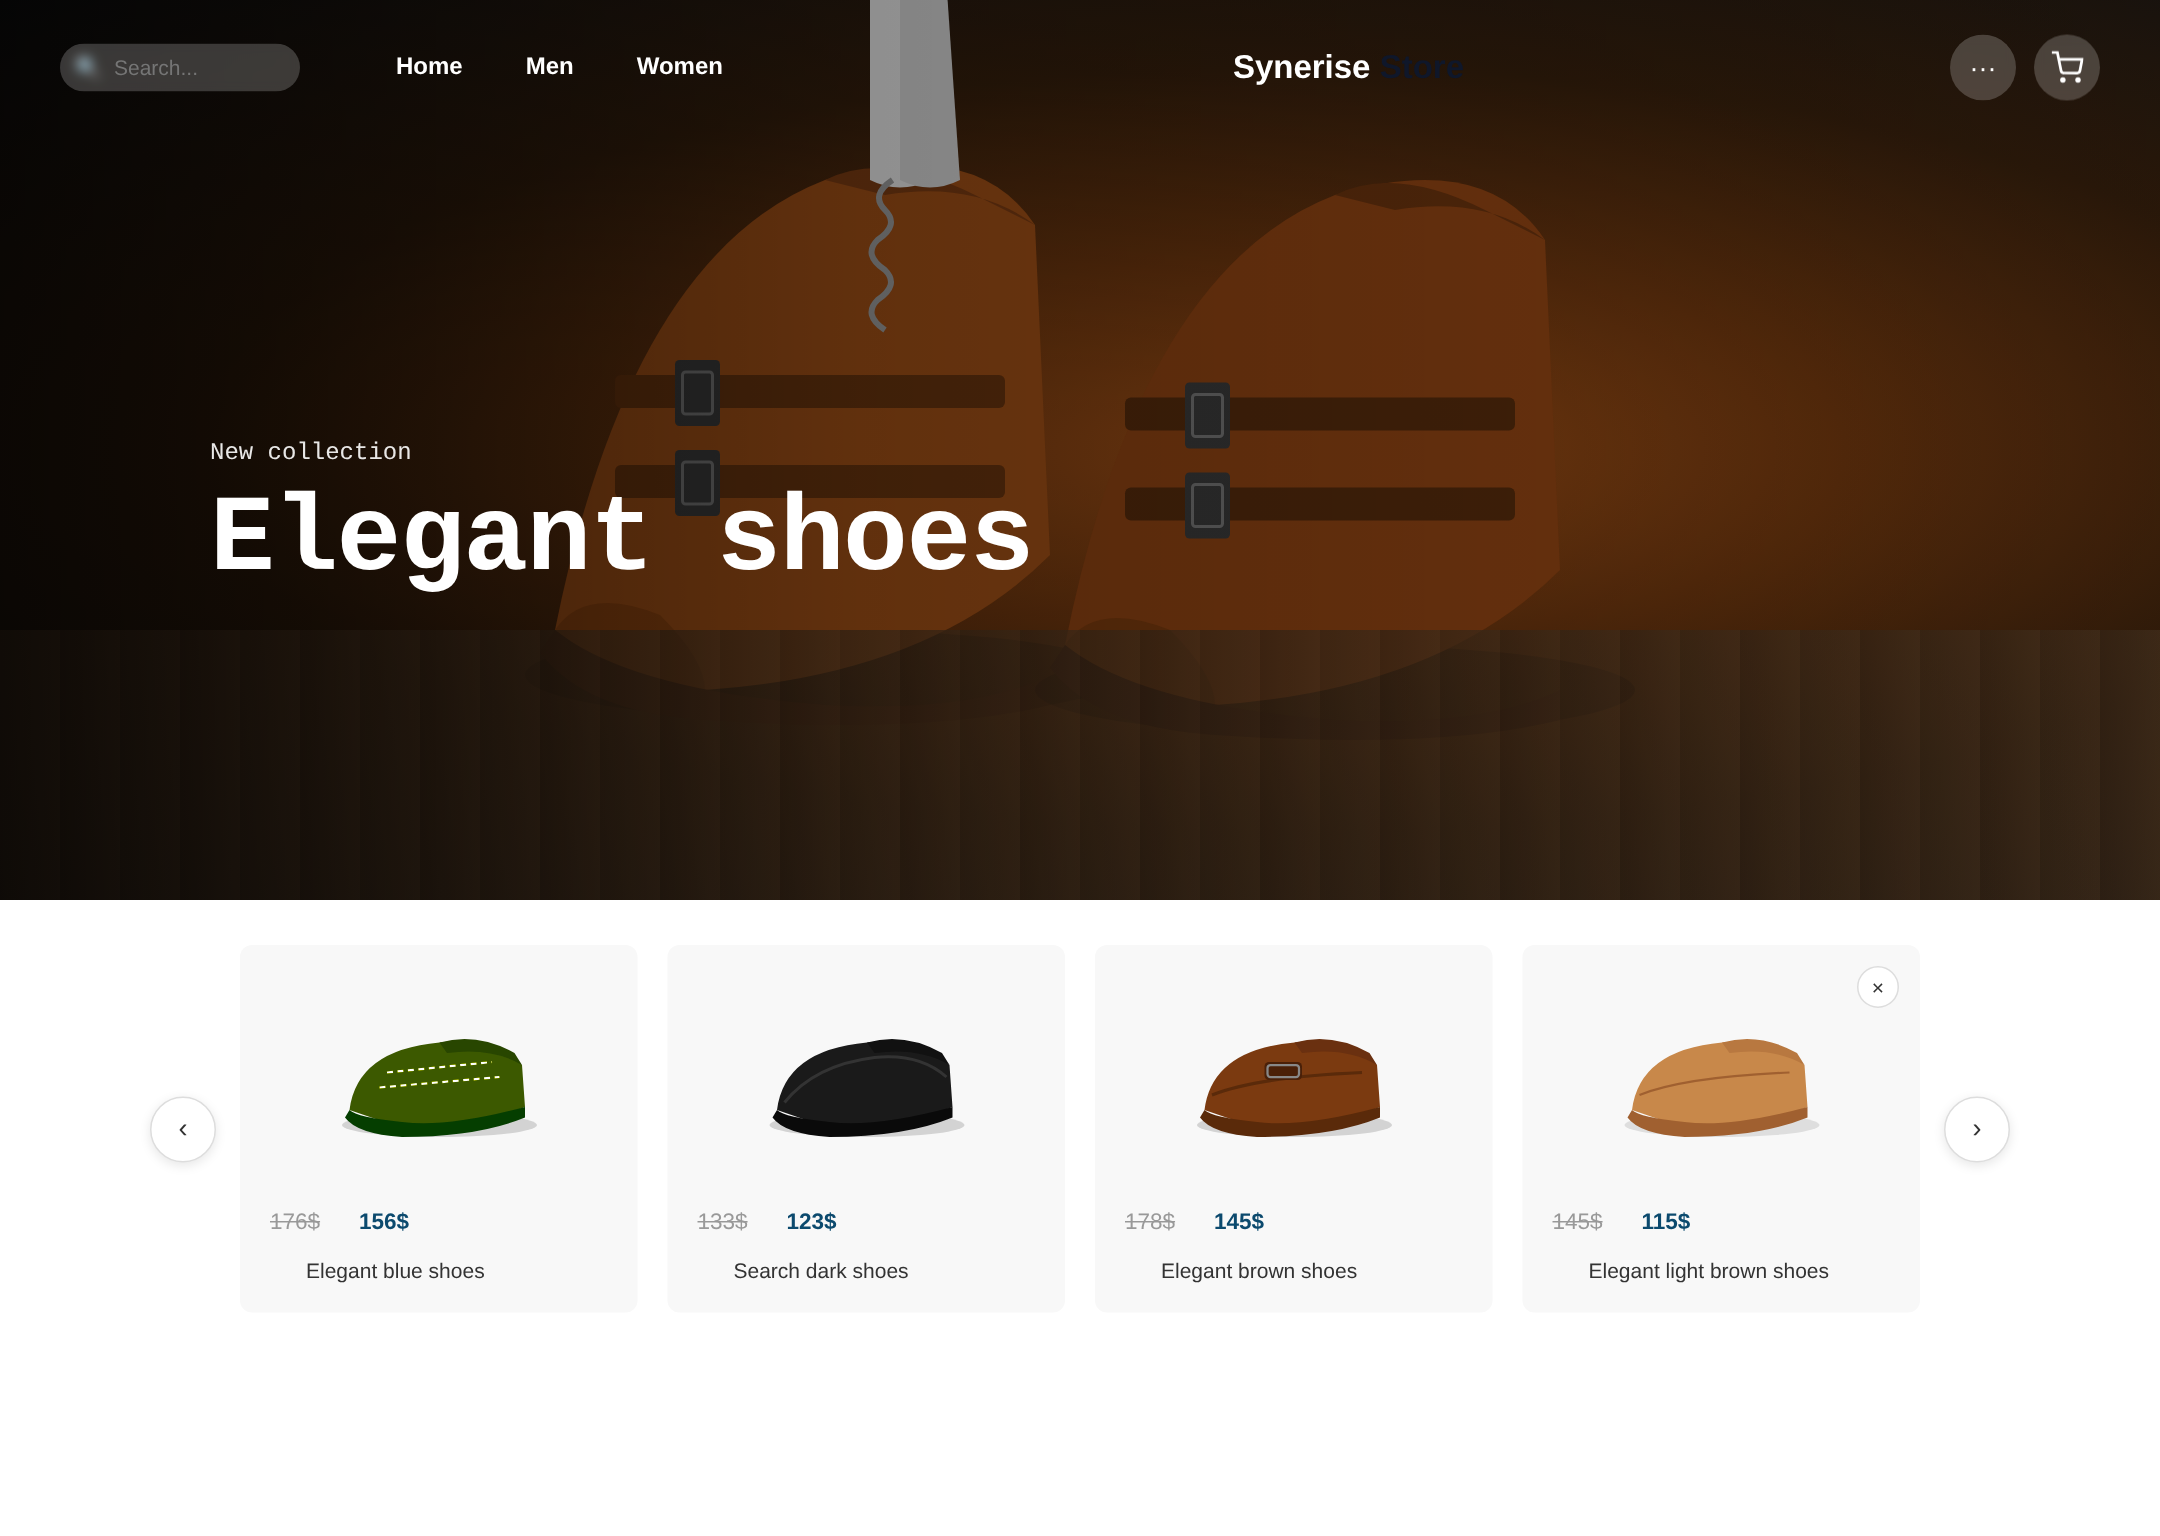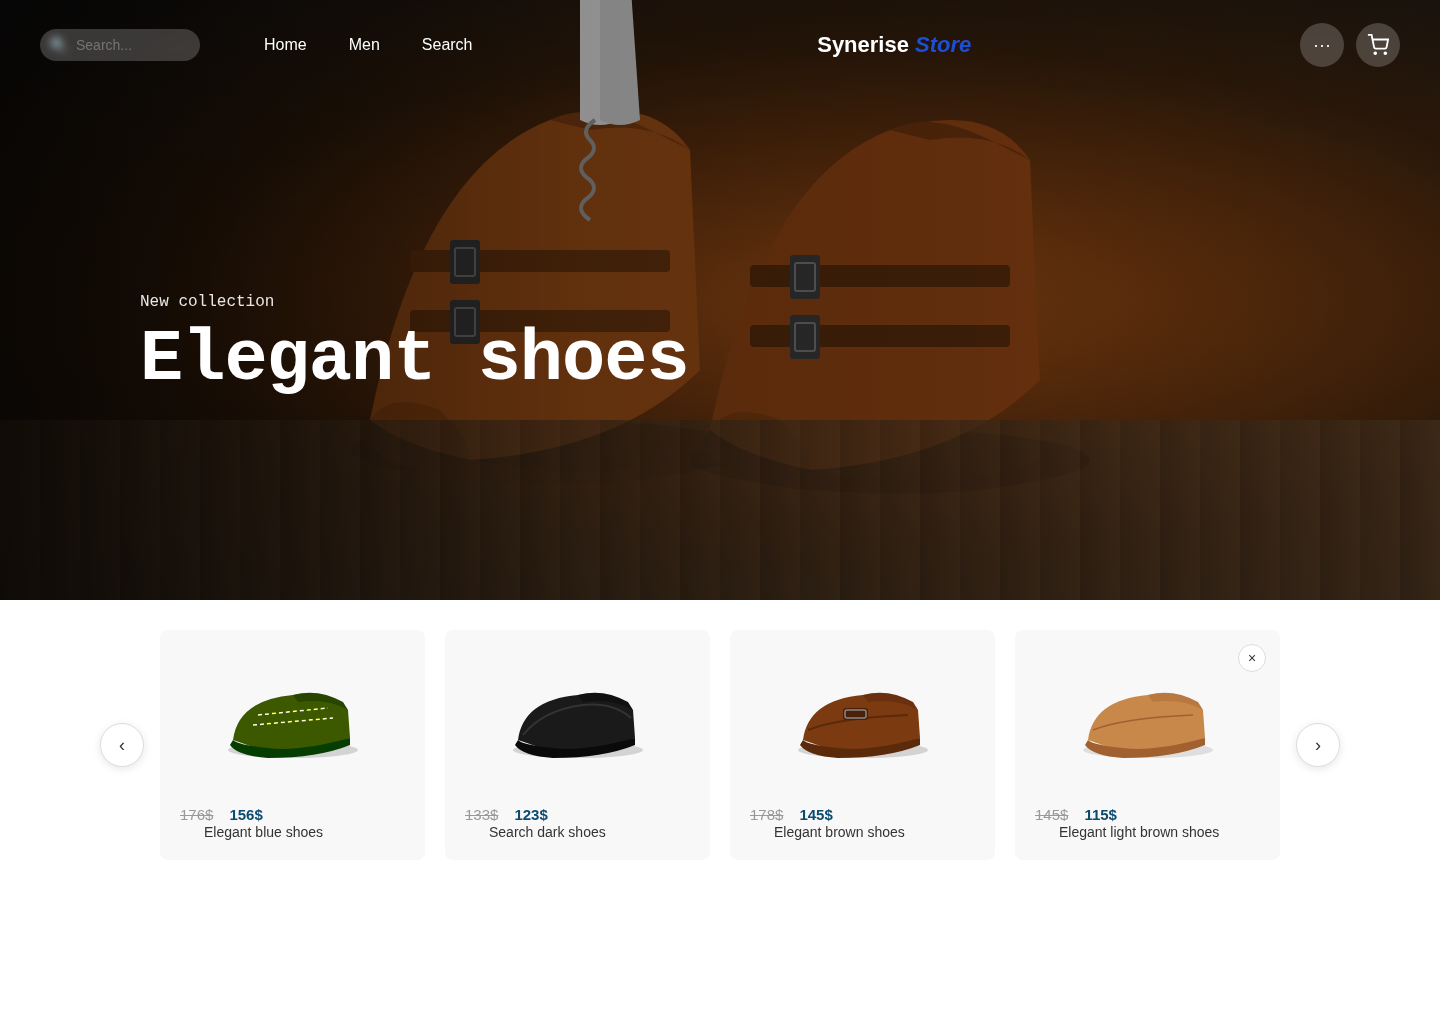--- a/index.html
+++ b/index.html
@@ -40,29 +40,29 @@
       font-size: 14px;
     }
     .nav { display: flex; align-items: center; gap: 10px; }
     .nav a {
       color: #fff;
       text-decoration: none;
       font-size: 16px;
       padding: 8px 16px;
       border-radius: 4px;
       transition: background 0.2s;
-      font-weight: 400;
+      font-weight: 700;
     }
     .logo {
       font-size: 22px;
       font-weight: 700;
       color: #fff;
       white-space: nowrap;
     }
-    .logo-blue { color: #1d4ed8; font-style: italic; }
+    .logo-blue { color: #0f172a; }
     .header-right { display: flex; align-items: center; gap: 12px; }
     .icon-btn {
       width: 44px; height: 44px;
       border-radius: 50%;
       background: rgba(255,255,255,0.2);
       border: none;
       cursor: pointer;
       display: flex; align-items: center; justify-content: center;
       color: #fff;
       font-size: 18px;
@@ -205,22 +205,22 @@
     }
     
     .shoe-img {
       width: 150px;
       height: 80px;
     }
     .blue-shoe { filter: hue-rotate(200deg) saturate(2); }
 
     .product-prices {
       display: flex;
-      gap: 16px;
-      margin-bottom: 1px;
+      gap: 26px;
+      margin-bottom: 16px;
       align-items: center;
     }
     .price-original {
       font-size: 15px;
       color: #999;
       text-decoration: line-through;
     }
     .price-sale {
       font-size: 15px;
       color: #0c4a6e;
@@ -251,21 +251,21 @@
 
 <header class="header">
   <div class="header-left">
     <div class="search-wrapper">
       <span class="search-icon-wrap">🔍</span>
       <input class="search-bar" type="text" placeholder="Search..." style="">
     </div>
     <nav class="nav">
       <a href="#">Home</a>
       <a href="#">Men</a>
-      <a href="#">Search</a>
+      <a href="#">Women</a>
     </nav>
   </div>
 
   <div class="logo">
     <span>Synerise </span><span class="logo-blue">Store</span>
   </div>
 
   <div class="header-left">
     <div class="header-right">
       <button class="icon-btn">···</button>

